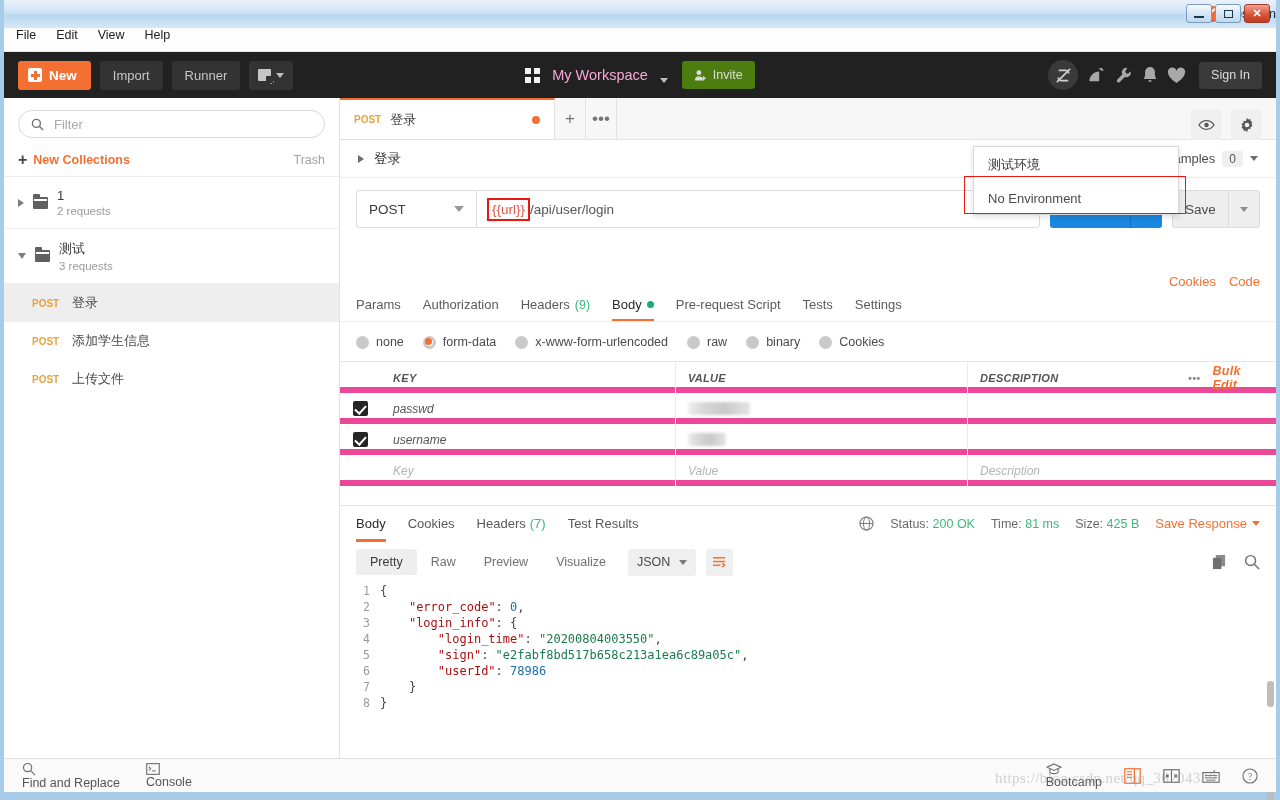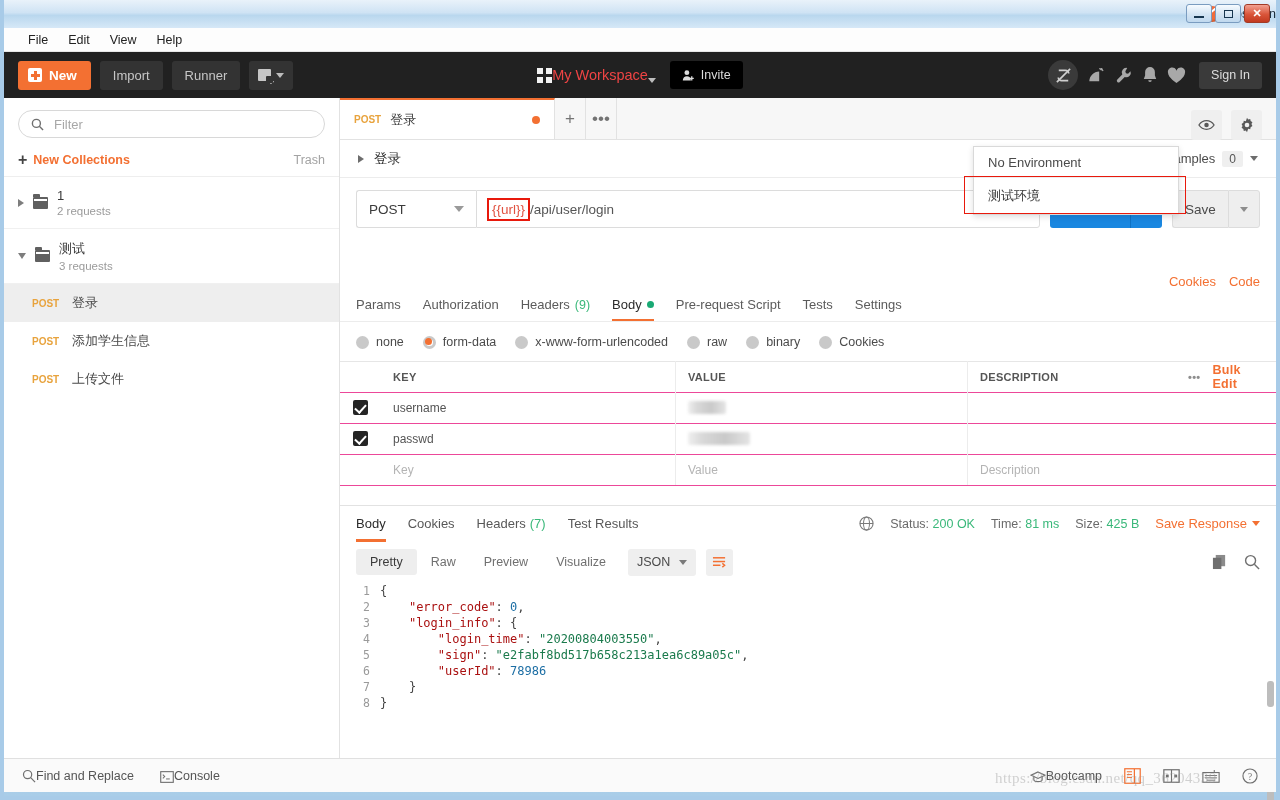--- a/index.html
+++ b/index.html
@@ -43,21 +43,21 @@
     background:linear-gradient(to bottom,#f3a291,#d9553a 55%,#c23a20);
     border-color:#a23b26; color:#fff; font-weight:bold; font-size:11px;
   }
   .win-btn .bar{ width:10px;height:2px;background:#17364f;margin-top:6px;}
   .win-btn .sq{ width:9px;height:8px;border:1.5px solid #17364f;}
 
   
   .menubar {
     position:absolute; left:4px; top:28px; width:1272px; height:24px;
     background:#fdfdfd; border-bottom:1px solid #e7e7e7;
-    display:flex; align-items:center; padding-left:24px; gap:20px;
+    display:flex; align-items:flex-start; padding-left:12px; gap:20px;
   }
   .menubar span { font-size:12.5px; color:#222; }
 
   
   .topnav {
     position:absolute; left:4px; top:52px; width:1272px; height:46px;
     background:#212121; display:flex; align-items:center; padding:0 14px;
   }
   .btn-new {
     background:#f37032; color:#fff; height:29px; padding:0 14px 0 10px;
@@ -78,22 +78,22 @@
     background:#333;border-radius:1px;}
   .newtab-ico:before{content:"+";position:absolute;right:-3px;bottom:-6px;color:#c6c6c6;font-size:11px;font-weight:bold;}
   .caret-d { width:0;height:0;border-left:4px solid transparent;border-right:4px solid transparent;
     border-top:5px solid #bdbdbd; }
   .ws-center { position:absolute; left:0; right:0; display:flex; justify-content:center;
     align-items:center; gap:14px; pointer-events:none; }
   .ws-center > * { pointer-events:auto; }
   .grid-ico { width:15px;height:15px; display:grid; grid-template-columns:6px 6px;
     grid-template-rows:6px 6px; gap:3px; }
   .grid-ico i { background:#f2f2f2; display:block; }
-  .ws-label { color:#ef4444; font-size:14.5px; display:flex; align-items:flex-end; gap:0; }
-  .invite-btn { background:#000000; color:#dcdcdc; height:28px; padding:0 12px; border-radius:3px;
+  .ws-label { color:#f9a8d4; font-size:14.5px; display:flex; align-items:flex-end; gap:12px; }
+  .invite-btn { background:#4d7c0f; color:#dcdcdc; height:28px; padding:0 12px; border-radius:3px;
     display:flex; align-items:center; gap:6px; font-size:12.5px; }
   .topnav-right { margin-left:auto; display:flex; align-items:center; gap:9px; z-index:3; }
   .ico-circle { width:30px;height:30px;border-radius:50%;background:#3a3a3a;
     display:flex;align-items:center;justify-content:center; }
   .signin { background:#3a3a3a; color:#ddd; font-size:12.5px; height:27px; padding:0 12px;
     border-radius:3px; display:flex; align-items:center; margin-left:4px; }
 
   
   .sidebar {
     position:absolute; left:4px; top:98px; width:336px; height:660px;
@@ -184,21 +184,21 @@
   .rt-right span { color:#f37032; font-size:13px; }
 
   .radios { display:flex; align-items:center; gap:19px; padding:13px 16px 12px; }
   .radio { display:flex; align-items:center; gap:7px; font-size:12.5px; color:#4b4b4b; }
   .rcircle { width:13px;height:13px;border-radius:50%;background:#c9c9c9; }
   .rcircle.on { background:#fff; border:3.5px solid #c9c9c9; position:relative; }
   .rcircle.on:after { content:""; position:absolute; left:1px; top:1px; width:7px;height:7px;
     border-radius:50%;background:#f37032; margin:-1.5px 0 0 -1.5px; }
 
   .kvtable { border-top:1px solid #e6e6e6; }
-  .kvrow { display:flex; height:31px; align-items:flex-end; border-bottom:1px solid #ec4899; }
+  .kvrow { display:flex; height:31px; align-items:flex-start; border-bottom:6px solid #ec4899;font-style:italic; }
   .kvrow.head { background:#fff; }
   .kvcell { border-right:1px solid #ececec; height:31px; display:flex; align-items:center;
     padding:0 12px; font-size:12px; color:#545454; }
   .kvrow.head .kvcell { font-size:11px; font-weight:bold; color:#555; letter-spacing:.3px; }
   .c-check { width:41px; justify-content:center; border-right:none; }
   .c-key { width:295px; }
   .c-val { width:292px; }
   .c-desc { width:208px; border-right:none; }
   .c-tail { flex:1; display:flex; align-items:center; gap:12px; justify-content:flex-end;
     padding-right:14px; border-right:none; }
@@ -256,21 +256,21 @@
   .envitem { height:31px; display:flex; align-items:center; padding:0 14px; font-size:13px;
     color:#4a4a4a; border-bottom:1px solid #ededed; }
   .envitem.cn { font-size:13px; color:#3b3b3b; }
   .redbox { position:absolute; left:964px; top:176px; width:222px; height:38px;
     border:1.5px solid #e8190c; z-index:70; }
 
   
   .bottombar { position:absolute; left:4px; top:758px; width:1272px; height:34px;
     background:#fafafa; border-top:1px solid #e0e0e0; display:flex; align-items:center;
     padding:0 18px; gap:26px; }
-  .bb { display:flex; align-items:flex-end; font-size:12.5px; color:#555; }
+  .bb { display:flex; align-items:flex-start; font-size:12.5px; color:#555;flex-direction:column; }
   .bb-right { margin-left:auto; display:flex; align-items:center; gap:22px; }
   .wm { position:absolute; left:995px; top:770px; font-size:15px; color:rgba(150,150,150,.42);
     letter-spacing:.4px; pointer-events:none; white-space:nowrap; font-family:"Liberation Serif",serif;}
   
   .vscroll { position:absolute; right:2px; top:583px; width:7px; height:172px; }
   .vthumb { position:absolute; right:0; width:7px; background:#bdbdbd; border-radius:3px; }
   svg { display:block; }
 </style>
 </head>
 <body>
@@ -515,35 +515,35 @@
         <div class="kvcell c-tail">
           <span style="color:#8d8d8d">•••</span>
           <span class="bulk">Bulk Edit</span>
         </div>
       </div>
 
       <div class="kvrow">
         <div class="kvcell c-check">
             <span class="chk"></span>
           </div>
-        <div class="kvcell c-key">username</div>
+        <div class="kvcell c-key">passwd</div>
         <div class="kvcell c-val">
-            <span class="redact" style="width:38px"></span>
+            <span class="redact" style="width:62px"></span>
           </div>
         <div class="kvcell c-desc"></div>
         <div class="rowtail"></div>
       </div>
 
       <div class="kvrow">
         <div class="kvcell c-check">
             <span class="chk"></span>
           </div>
-        <div class="kvcell c-key">passwd</div>
+        <div class="kvcell c-key">username</div>
         <div class="kvcell c-val">
-            <span class="redact" style="width:62px"></span>
+            <span class="redact" style="width:38px"></span>
           </div>
         <div class="kvcell c-desc"></div>
         <div class="rowtail"></div>
       </div>
 
       <div class="kvrow empty">
         <div class="kvcell c-check"></div>
         <div class="kvcell c-key">Key</div>
         <div class="kvcell c-val">Value</div>
         <div class="kvcell c-desc">Description</div>
@@ -650,22 +650,22 @@
       <circle cx="9" cy="6" r="2.4" fill="#585858"></circle>
     </svg>
   </div>
   <div class="gear-btn">
     <svg width="16" height="16" viewBox="0 0 18 18">
       <path d="M9 0.8l1.3 2 2.3-.5.5 2.3 2 1.3-1.1 2.1 1.1 2.1-2 1.3-.5 2.3-2.3-.5L9 17.2l-1.3-2-2.3.5-.5-2.3-2-1.3 1.1-2.1L2.9 7.9l2-1.3.5-2.3 2.3.5z" fill="#585858"></path>
       <circle cx="9" cy="9" r="2.6" fill="#efefef"></circle>
     </svg>
   </div>
   <div class="envmenu">
+    <div class="envitem cn" style="height:36px;border-bottom:none;">测试环境</div>
     <div class="envitem">No Environment</div>
-    <div class="envitem cn" style="height:36px;border-bottom:none;">测试环境</div>
   </div>
   <div class="redbox"></div>
 
   <div class="bottombar">
     <div class="bb">
       <svg width="14" height="14" viewBox="0 0 15 15">
         <circle cx="6" cy="6" r="4.4" stroke="#6f6f6f" stroke-width="1.3" fill="none"></circle>
         <line x1="9.3" y1="9.3" x2="14" y2="14" stroke="#6f6f6f" stroke-width="1.3"></line>
       </svg>
       <span>Find and Replace</span>

